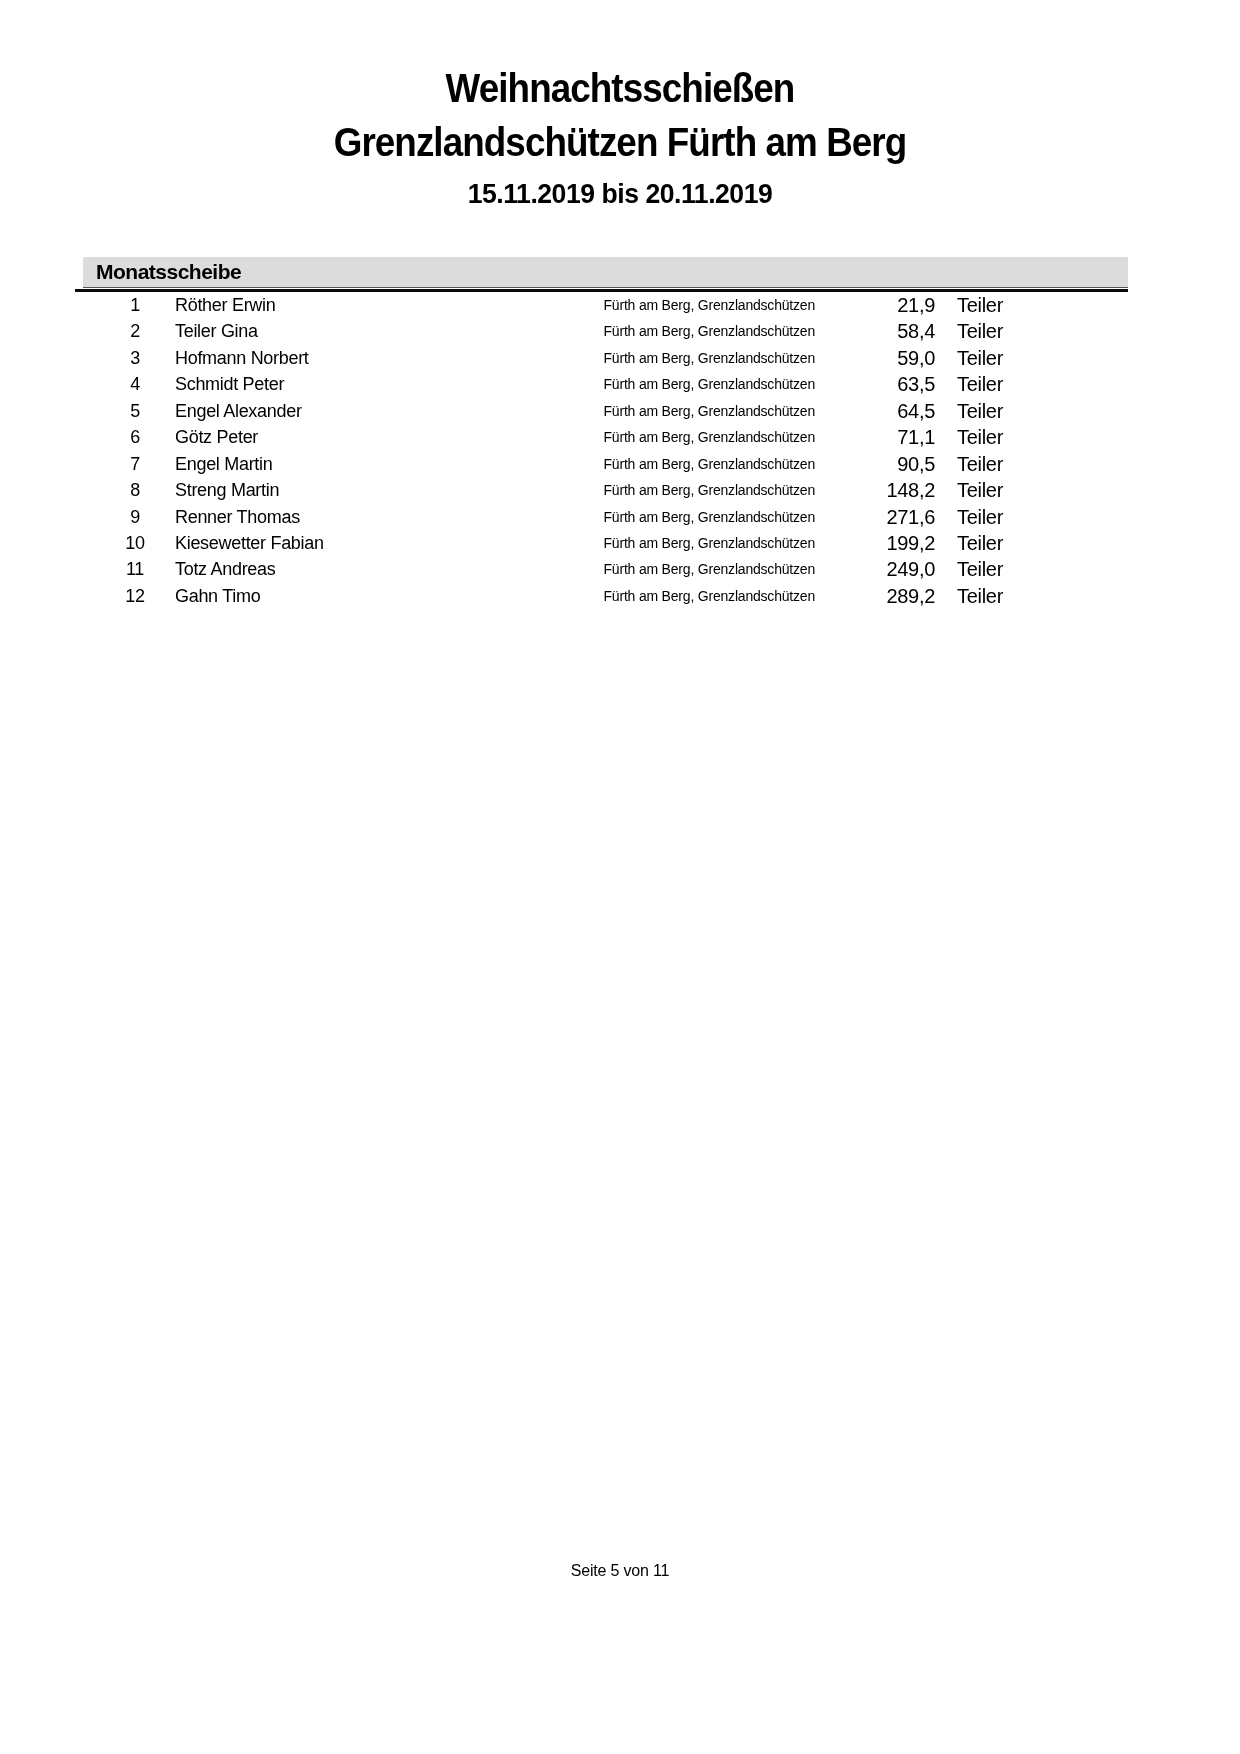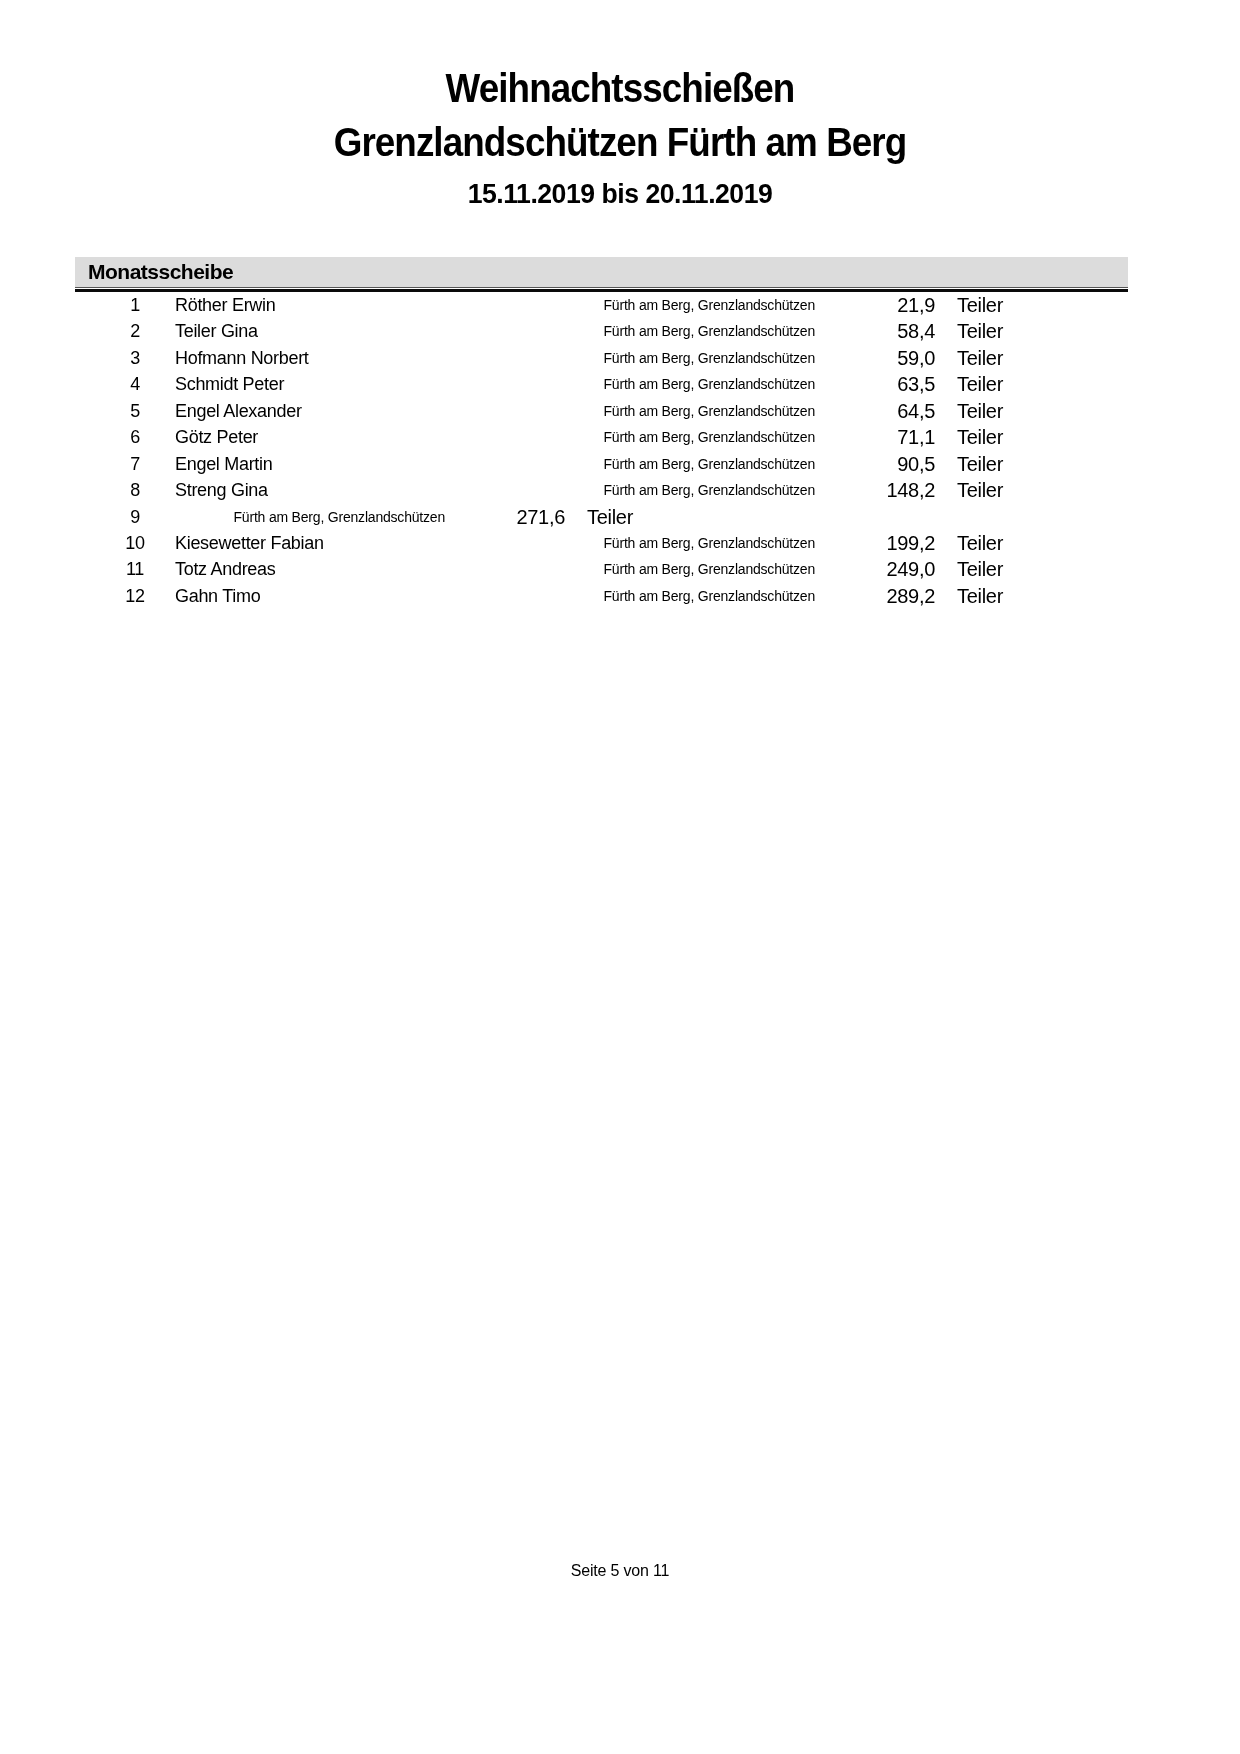--- a/index.html
+++ b/index.html
@@ -52,21 +52,21 @@
     font-size: 28px;
     font-weight: bold;
     letter-spacing: -0.5px;
     transform: scaleX(0.95);
     transform-origin: center center;
     white-space: nowrap;
   }
   .section-band {
     position: absolute;
     top: 257px;
-    left: 75px;
+    left: 83px;
     width: 1077px;
     height: 31px;
     background: #dcdcdc;
     border-bottom: 1px solid #555555;
     box-sizing: border-box;
     line-height: 30px;
     padding-left: 13px;
     font-size: 21px;
     font-weight: bold;
     letter-spacing: -0.5px;
@@ -202,28 +202,29 @@
     <div class="row">
       <div class="c-rank">7</div>
       <div class="c-name">Engel Martin</div>
       <div class="c-club">Fürth am Berg, Grenzlandschützen</div>
       <div class="c-val">90,5</div>
       <div class="c-unit">Teiler</div>
     </div>
 
     <div class="row">
       <div class="c-rank">8</div>
-      <div class="c-name">Streng Gina</div>
+      <div class="c-name">Streng Martin</div>
       <div class="c-club">Fürth am Berg, Grenzlandschützen</div>
       <div class="c-val">148,2</div>
       <div class="c-unit">Teiler</div>
     </div>
 
     <div class="row">
       <div class="c-rank">9</div>
+      <div class="c-name">Renner Thomas</div>
       <div class="c-club">Fürth am Berg, Grenzlandschützen</div>
       <div class="c-val">271,6</div>
       <div class="c-unit">Teiler</div>
     </div>
 
     <div class="row">
       <div class="c-rank">10</div>
       <div class="c-name">Kiesewetter Fabian</div>
       <div class="c-club">Fürth am Berg, Grenzlandschützen</div>
       <div class="c-val">199,2</div>

